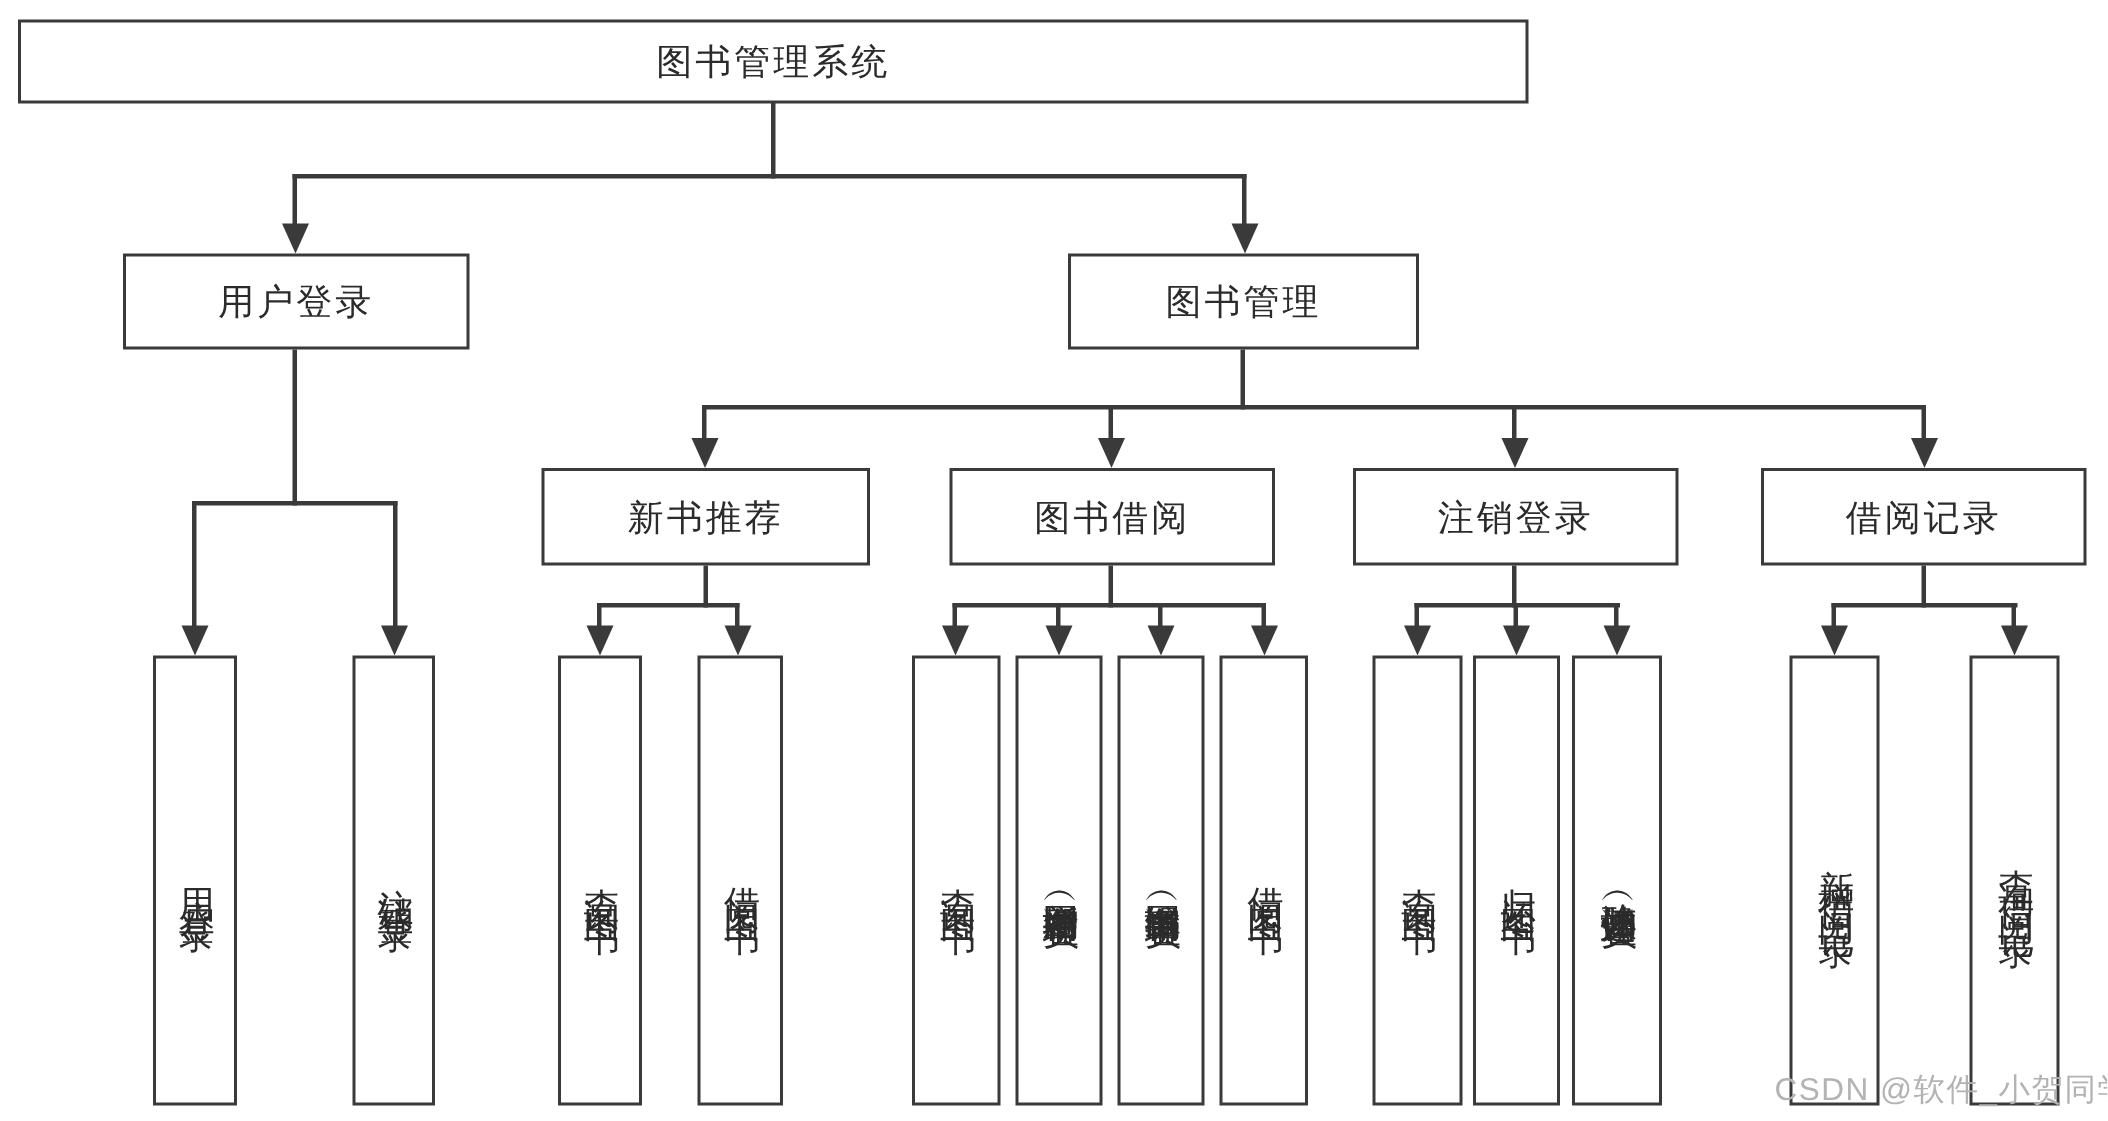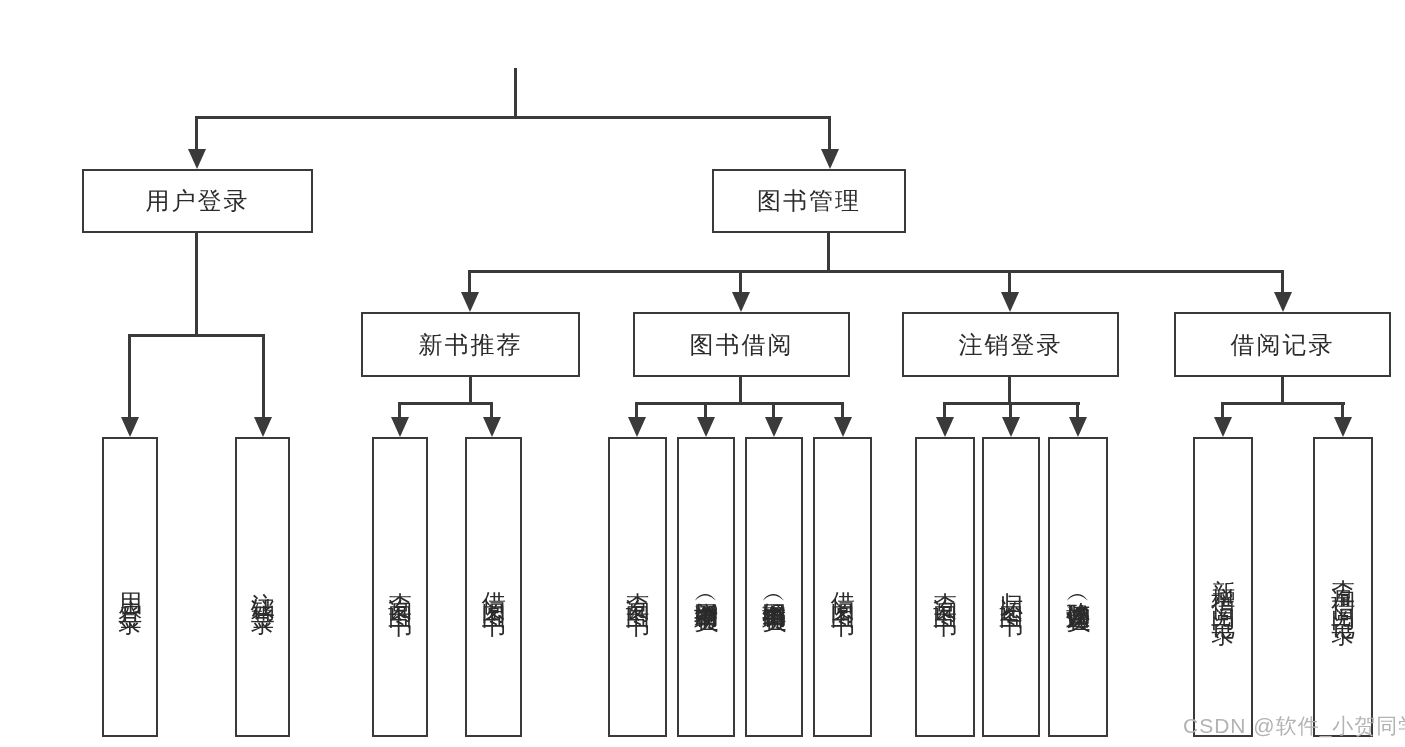--- a/index.html
+++ b/index.html
@@ -18,32 +18,35 @@
   .ar{position:absolute;width:0;height:0;border-left:9px solid transparent;
       border-right:9px solid transparent;border-top:20px solid #3a3a3a;}
   #watermark{position:absolute;left:1183px;top:712px;font-size:21px;color:#b3b3b3;
       letter-spacing:1px;white-space:nowrap;}
 </style>
 </head>
 <body>
 
 <div id="stage">
 
+  <div class="box" style="left:12px;top:13px;width:1007px;height:56px;">
+    <span>图书管理系统</span>
+  </div>
 
   <div class="vl" style="left:514px;top:68px;height:51px;"></div>
   <div class="hl" style="left:195px;top:116px;width:636px;"></div>
   <div class="vl" style="left:195px;top:116px;height:34px;"></div>
   <div class="ar" style="left:188px;top:149px;"></div>
   <div class="vl" style="left:828px;top:116px;height:34px;"></div>
   <div class="ar" style="left:821px;top:149px;"></div>
 
   <div class="box" style="left:82px;top:169px;width:231px;height:64px;">
     <span>用户登录</span>
   </div>
-  <div class="box" style="left:712px;top:169px;width:194px;height:64px;">
+  <div class="box" style="left:712px;top:169px;width:234px;height:64px;">
     <span>图书管理</span>
   </div>
 
   <div class="vl" style="left:195px;top:233px;height:104px;"></div>
   <div class="hl" style="left:128px;top:334px;width:137px;"></div>
   <div class="vl" style="left:128px;top:334px;height:84px;"></div>
   <div class="ar" style="left:121px;top:417px;"></div>
   <div class="vl" style="left:262px;top:334px;height:84px;"></div>
   <div class="ar" style="left:254px;top:417px;"></div>
 

